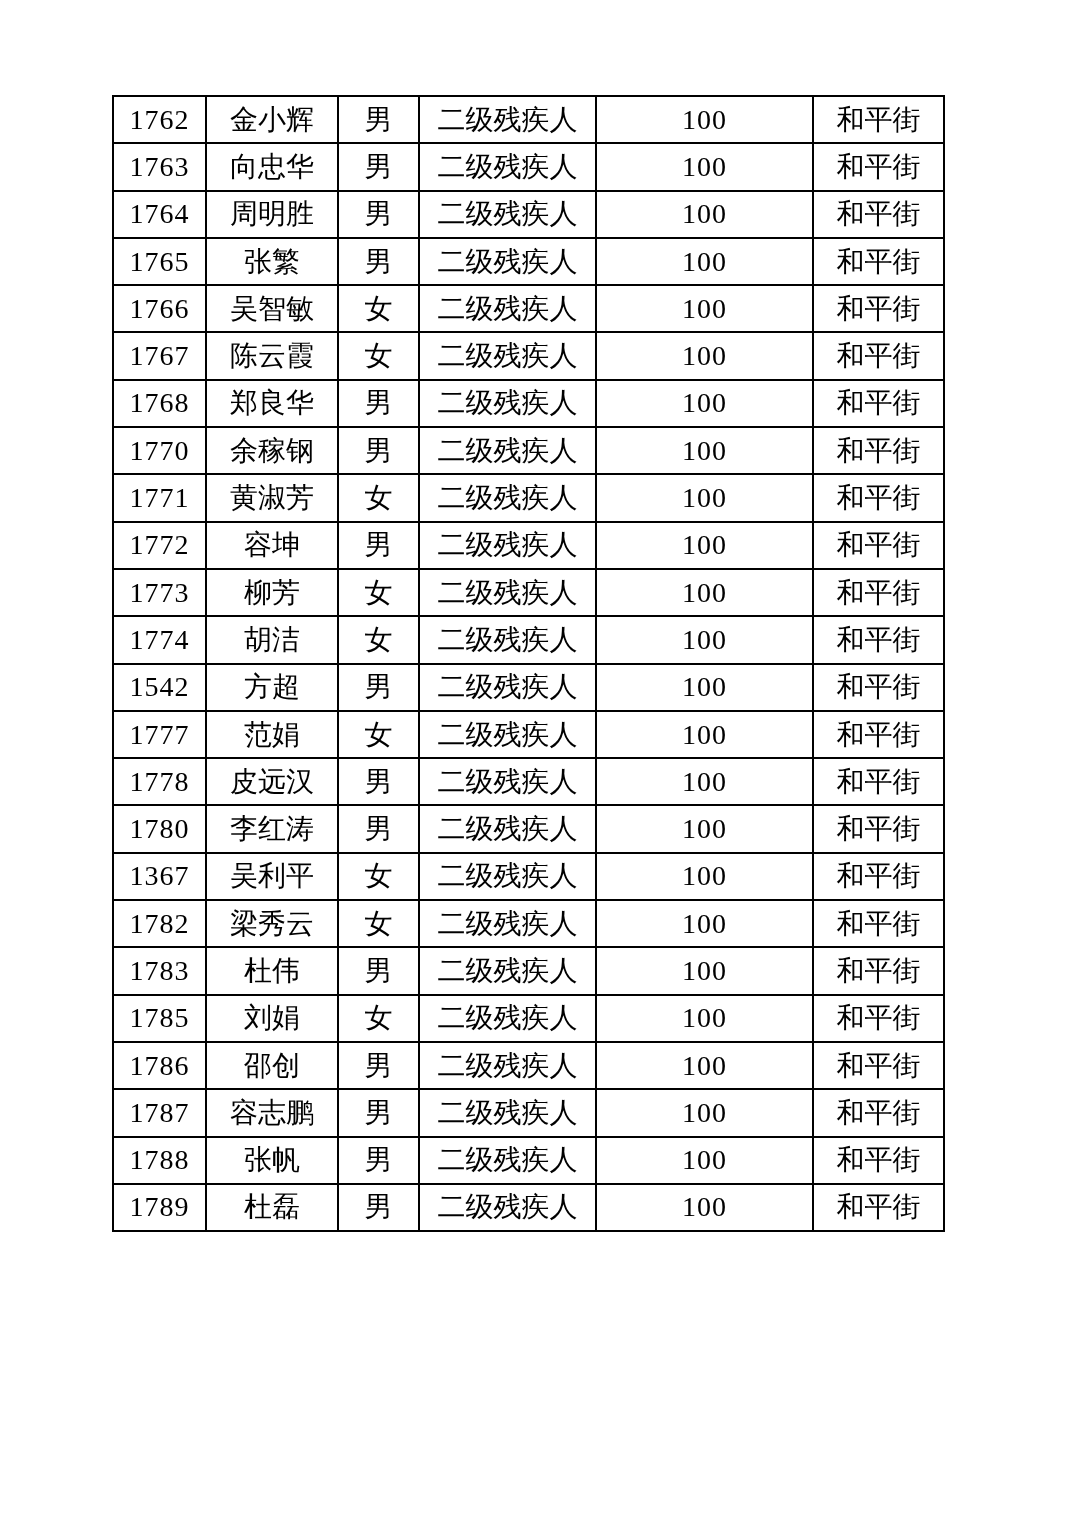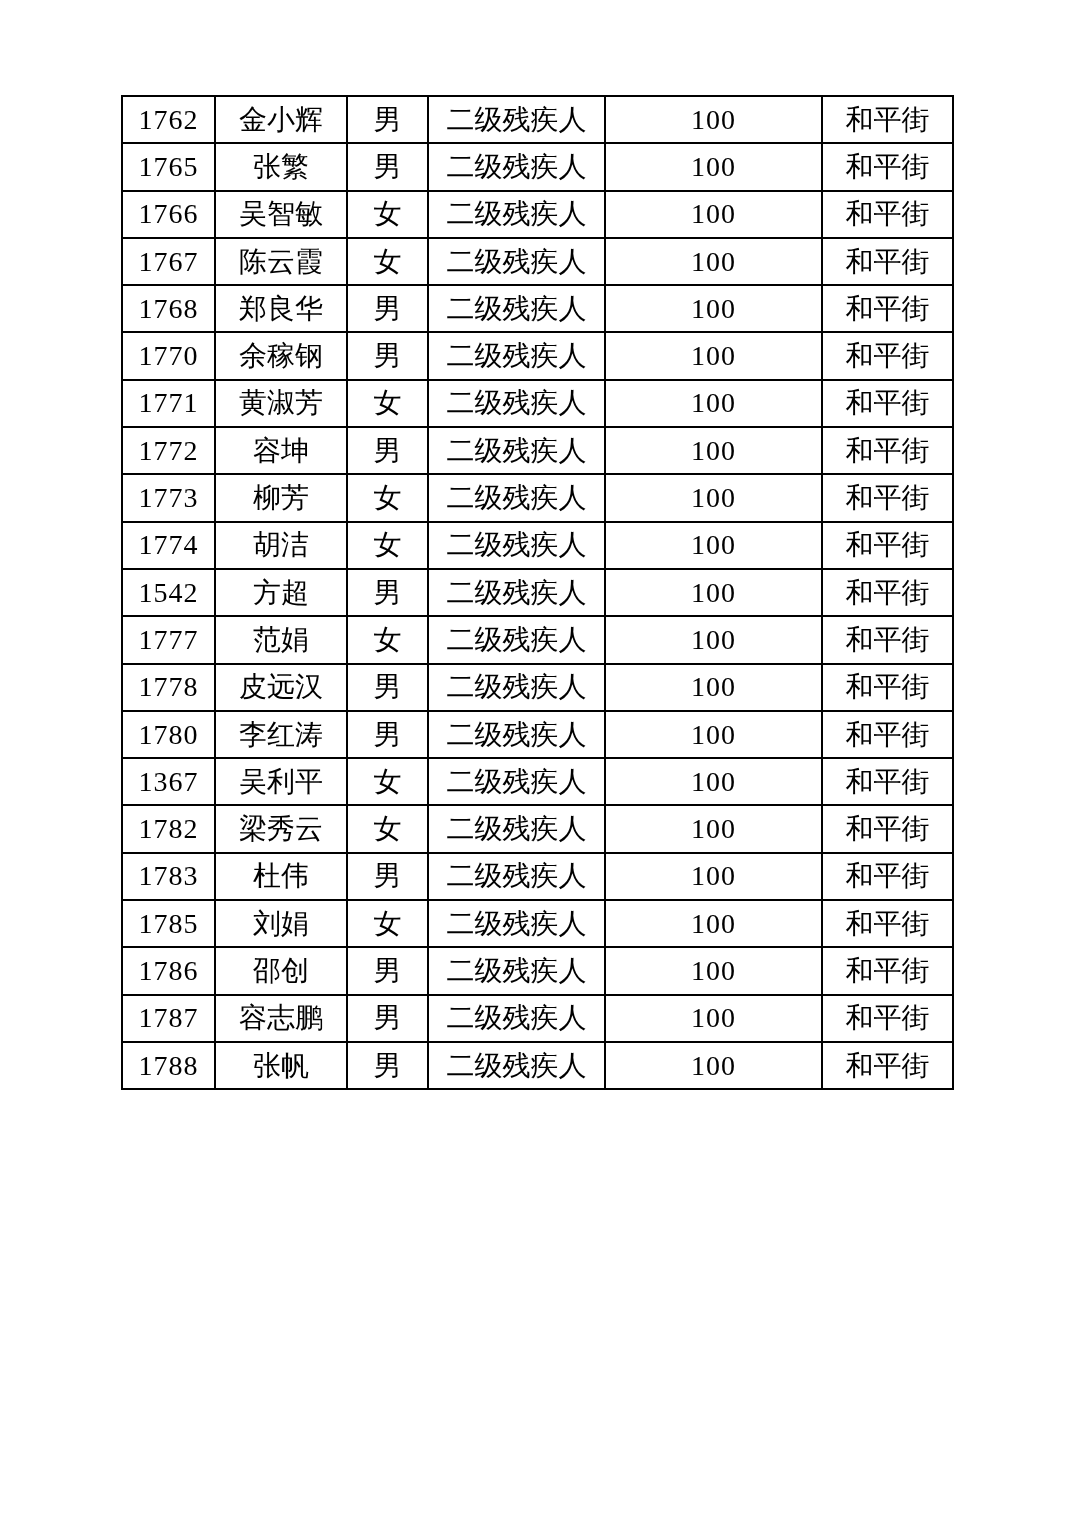--- a/index.html
+++ b/index.html
@@ -11,21 +11,21 @@
     position: relative;
     width: 1074px;
     height: 1520px;
     background: #ffffff;
     overflow: hidden;
     font-family: "Liberation Serif", "DejaVu Serif", serif;
     color: #000000;
   }
   table.records {
     position: absolute;
-    left: 121px;
+    left: 112px;
     top: 95px;
     width: 831px;
     border-collapse: collapse;
     table-layout: fixed;
   }
   table.records td {
     border: 2px solid #000000;
     text-align: center;
     vertical-align: middle;
     font-size: 28px;
@@ -64,20 +64,36 @@
     <tbody id="table-body">
         <tr>
           <td class="cell-serial">1762</td>
           <td class="cell-name">金小辉</td>
           <td class="cell-gender">男</td>
           <td class="cell-category">二级残疾人</td>
           <td class="cell-amount">100</td>
           <td class="cell-street">和平街</td>
         </tr>
         <tr>
+          <td class="cell-serial">1763</td>
+          <td class="cell-name">向忠华</td>
+          <td class="cell-gender">男</td>
+          <td class="cell-category">二级残疾人</td>
+          <td class="cell-amount">100</td>
+          <td class="cell-street">和平街</td>
+        </tr>
+        <tr>
+          <td class="cell-serial">1764</td>
+          <td class="cell-name">周明胜</td>
+          <td class="cell-gender">男</td>
+          <td class="cell-category">二级残疾人</td>
+          <td class="cell-amount">100</td>
+          <td class="cell-street">和平街</td>
+        </tr>
+        <tr>
           <td class="cell-serial">1765</td>
           <td class="cell-name">张繁</td>
           <td class="cell-gender">男</td>
           <td class="cell-category">二级残疾人</td>
           <td class="cell-amount">100</td>
           <td class="cell-street">和平街</td>
         </tr>
         <tr>
           <td class="cell-serial">1766</td>
           <td class="cell-name">吴智敏</td>
@@ -218,20 +234,28 @@
           <td class="cell-serial">1787</td>
           <td class="cell-name">容志鹏</td>
           <td class="cell-gender">男</td>
           <td class="cell-category">二级残疾人</td>
           <td class="cell-amount">100</td>
           <td class="cell-street">和平街</td>
         </tr>
         <tr>
           <td class="cell-serial">1788</td>
           <td class="cell-name">张帆</td>
+          <td class="cell-gender">男</td>
+          <td class="cell-category">二级残疾人</td>
+          <td class="cell-amount">100</td>
+          <td class="cell-street">和平街</td>
+        </tr>
+        <tr>
+          <td class="cell-serial">1789</td>
+          <td class="cell-name">杜磊</td>
           <td class="cell-gender">男</td>
           <td class="cell-category">二级残疾人</td>
           <td class="cell-amount">100</td>
           <td class="cell-street">和平街</td>
         </tr>
       </tbody>
   </table>
 </div>
 
 </body></html>

